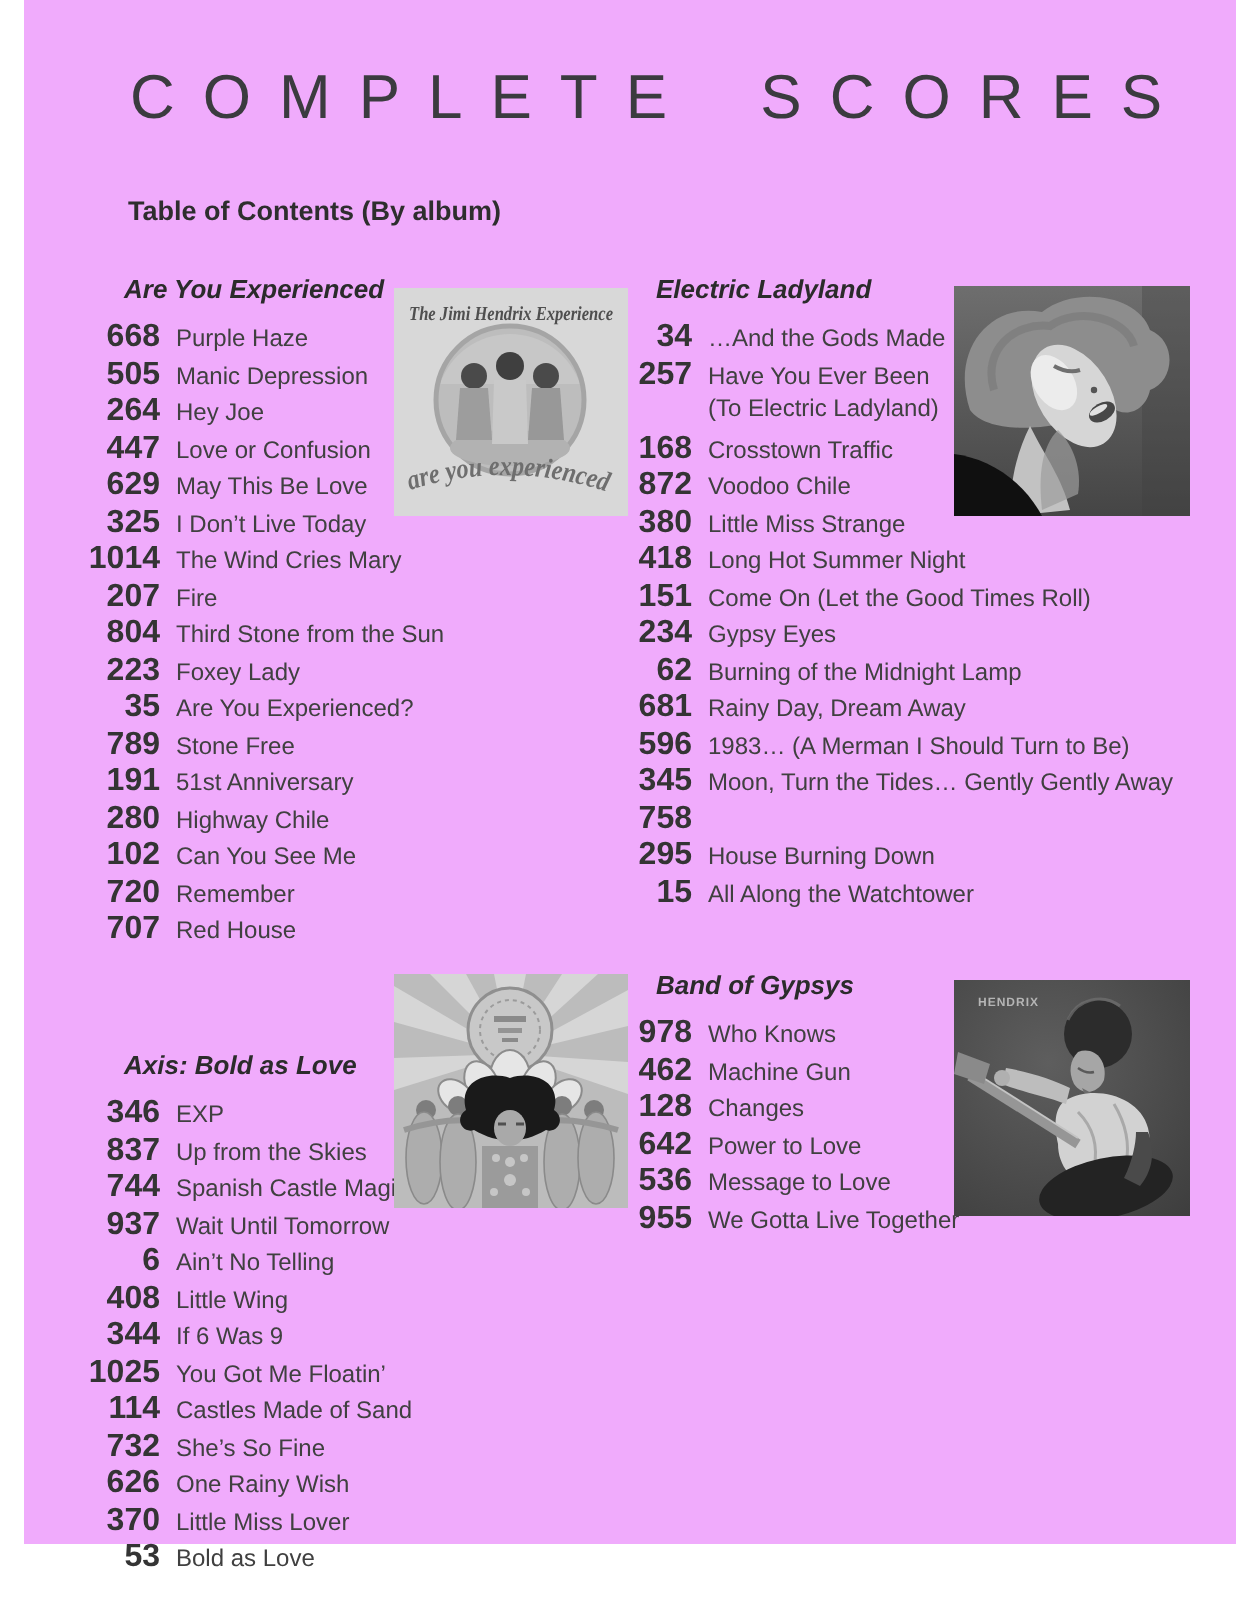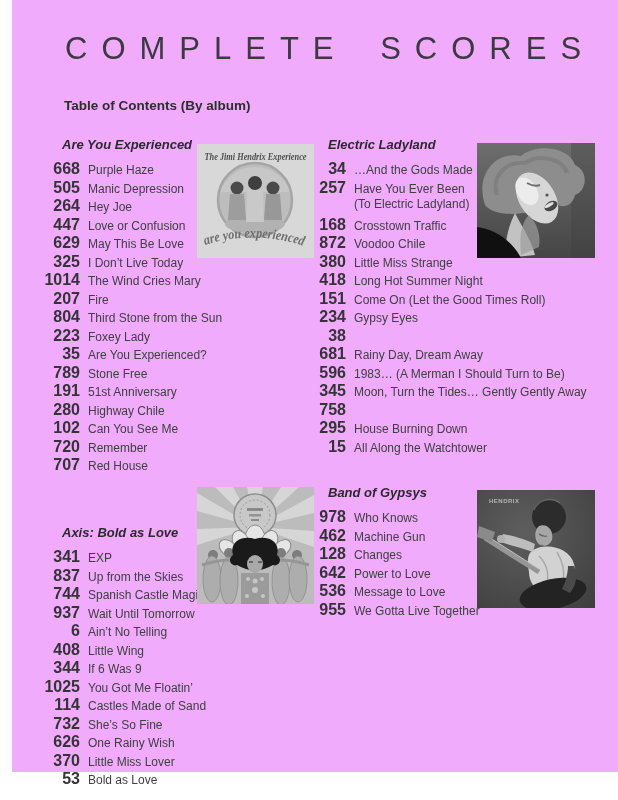--- a/index.html
+++ b/index.html
@@ -158,21 +158,22 @@
         </div>
         <div class="song-row">
           <span class="song-page">151</span>
           <span class="song-title">Come On (Let the Good Times Roll)</span>
         </div>
         <div class="song-row">
           <span class="song-page">234</span>
           <span class="song-title">Gypsy Eyes</span>
         </div>
         <div class="song-row">
-          <span class="song-page">38</span>
+          <span class="song-page">62</span>
+          <span class="song-title">Burning of the Midnight Lamp</span>
         </div>
         <div class="song-row">
           <span class="song-page">681</span>
           <span class="song-title">Rainy Day, Dream Away</span>
         </div>
         <div class="song-row">
           <span class="song-page">596</span>
           <span class="song-title">1983… (A Merman I Should Turn to Be)</span>
         </div>
         <div class="song-row">
@@ -190,21 +191,21 @@
           <span class="song-page">15</span>
           <span class="song-title">All Along the Watchtower</span>
         </div>
       </div>
   </section>
 
   <section class="album-section sec-2">
     <div class="album-header">Axis: Bold as Love</div>
     <div class="song-list">
         <div class="song-row">
-          <span class="song-page">341</span>
+          <span class="song-page">346</span>
           <span class="song-title">EXP</span>
         </div>
         <div class="song-row">
           <span class="song-page">837</span>
           <span class="song-title">Up from the Skies</span>
         </div>
         <div class="song-row">
           <span class="song-page">744</span>
           <span class="song-title">Spanish Castle Magic</span>
         </div>

